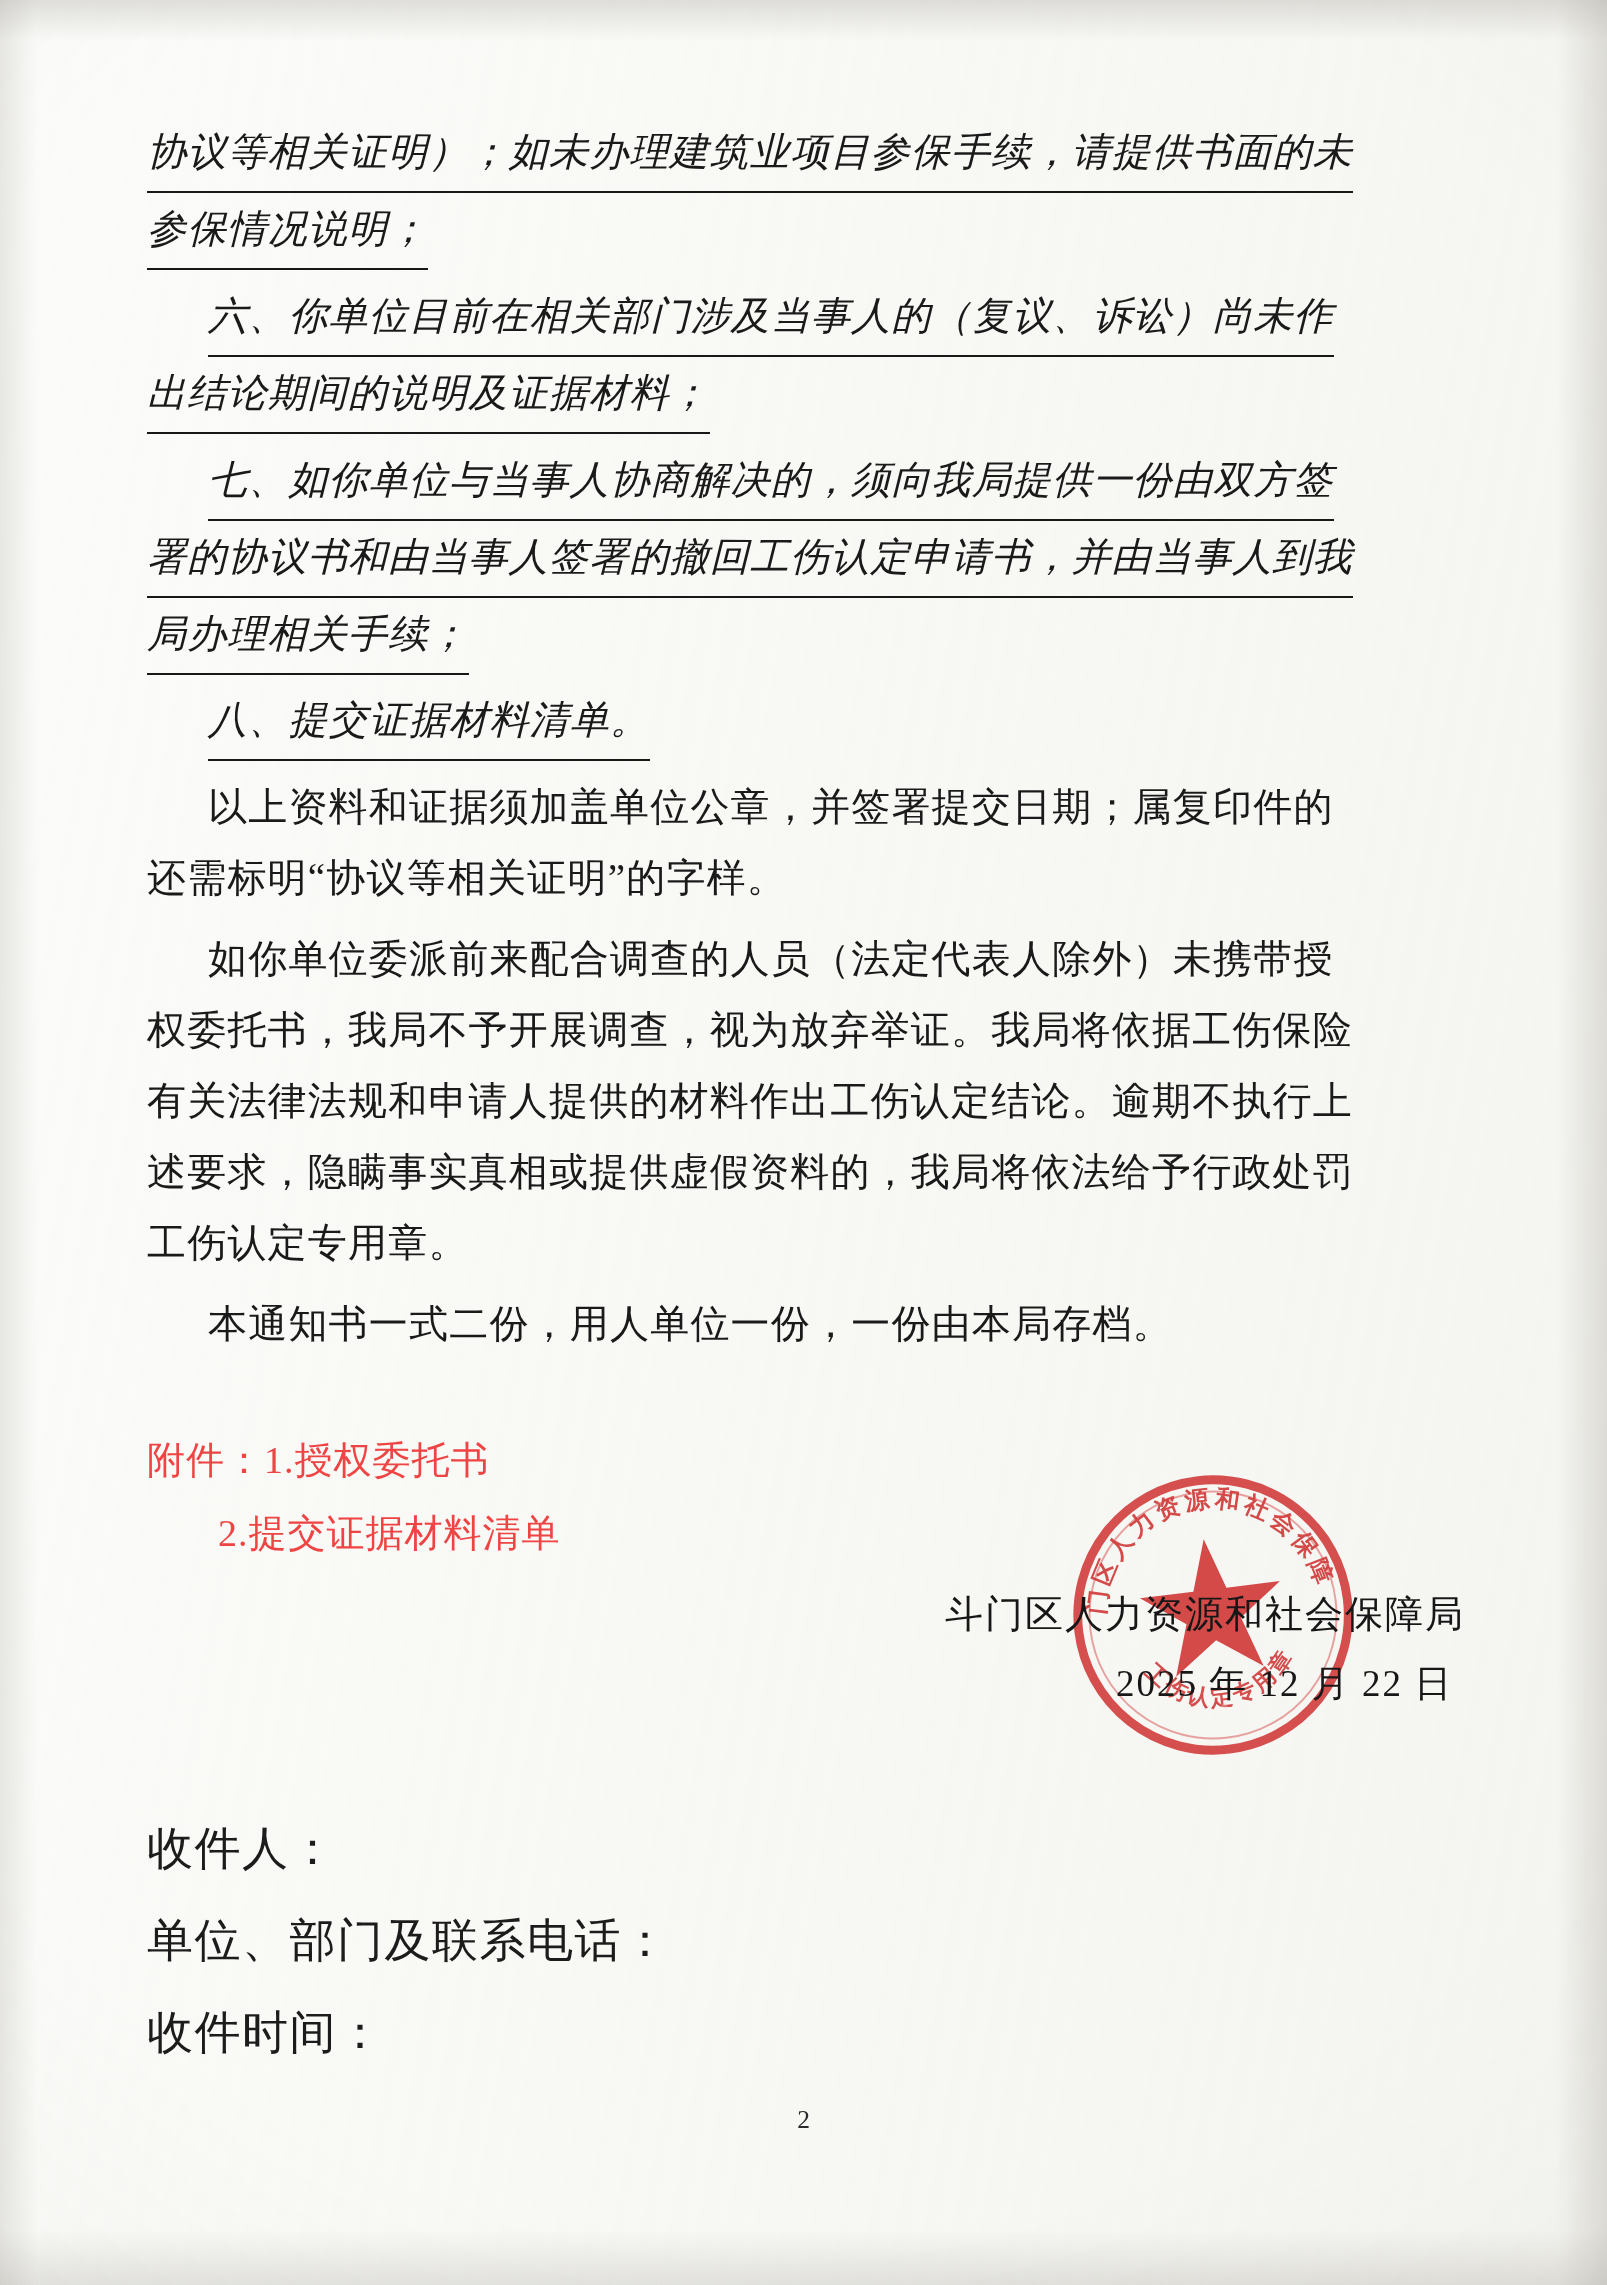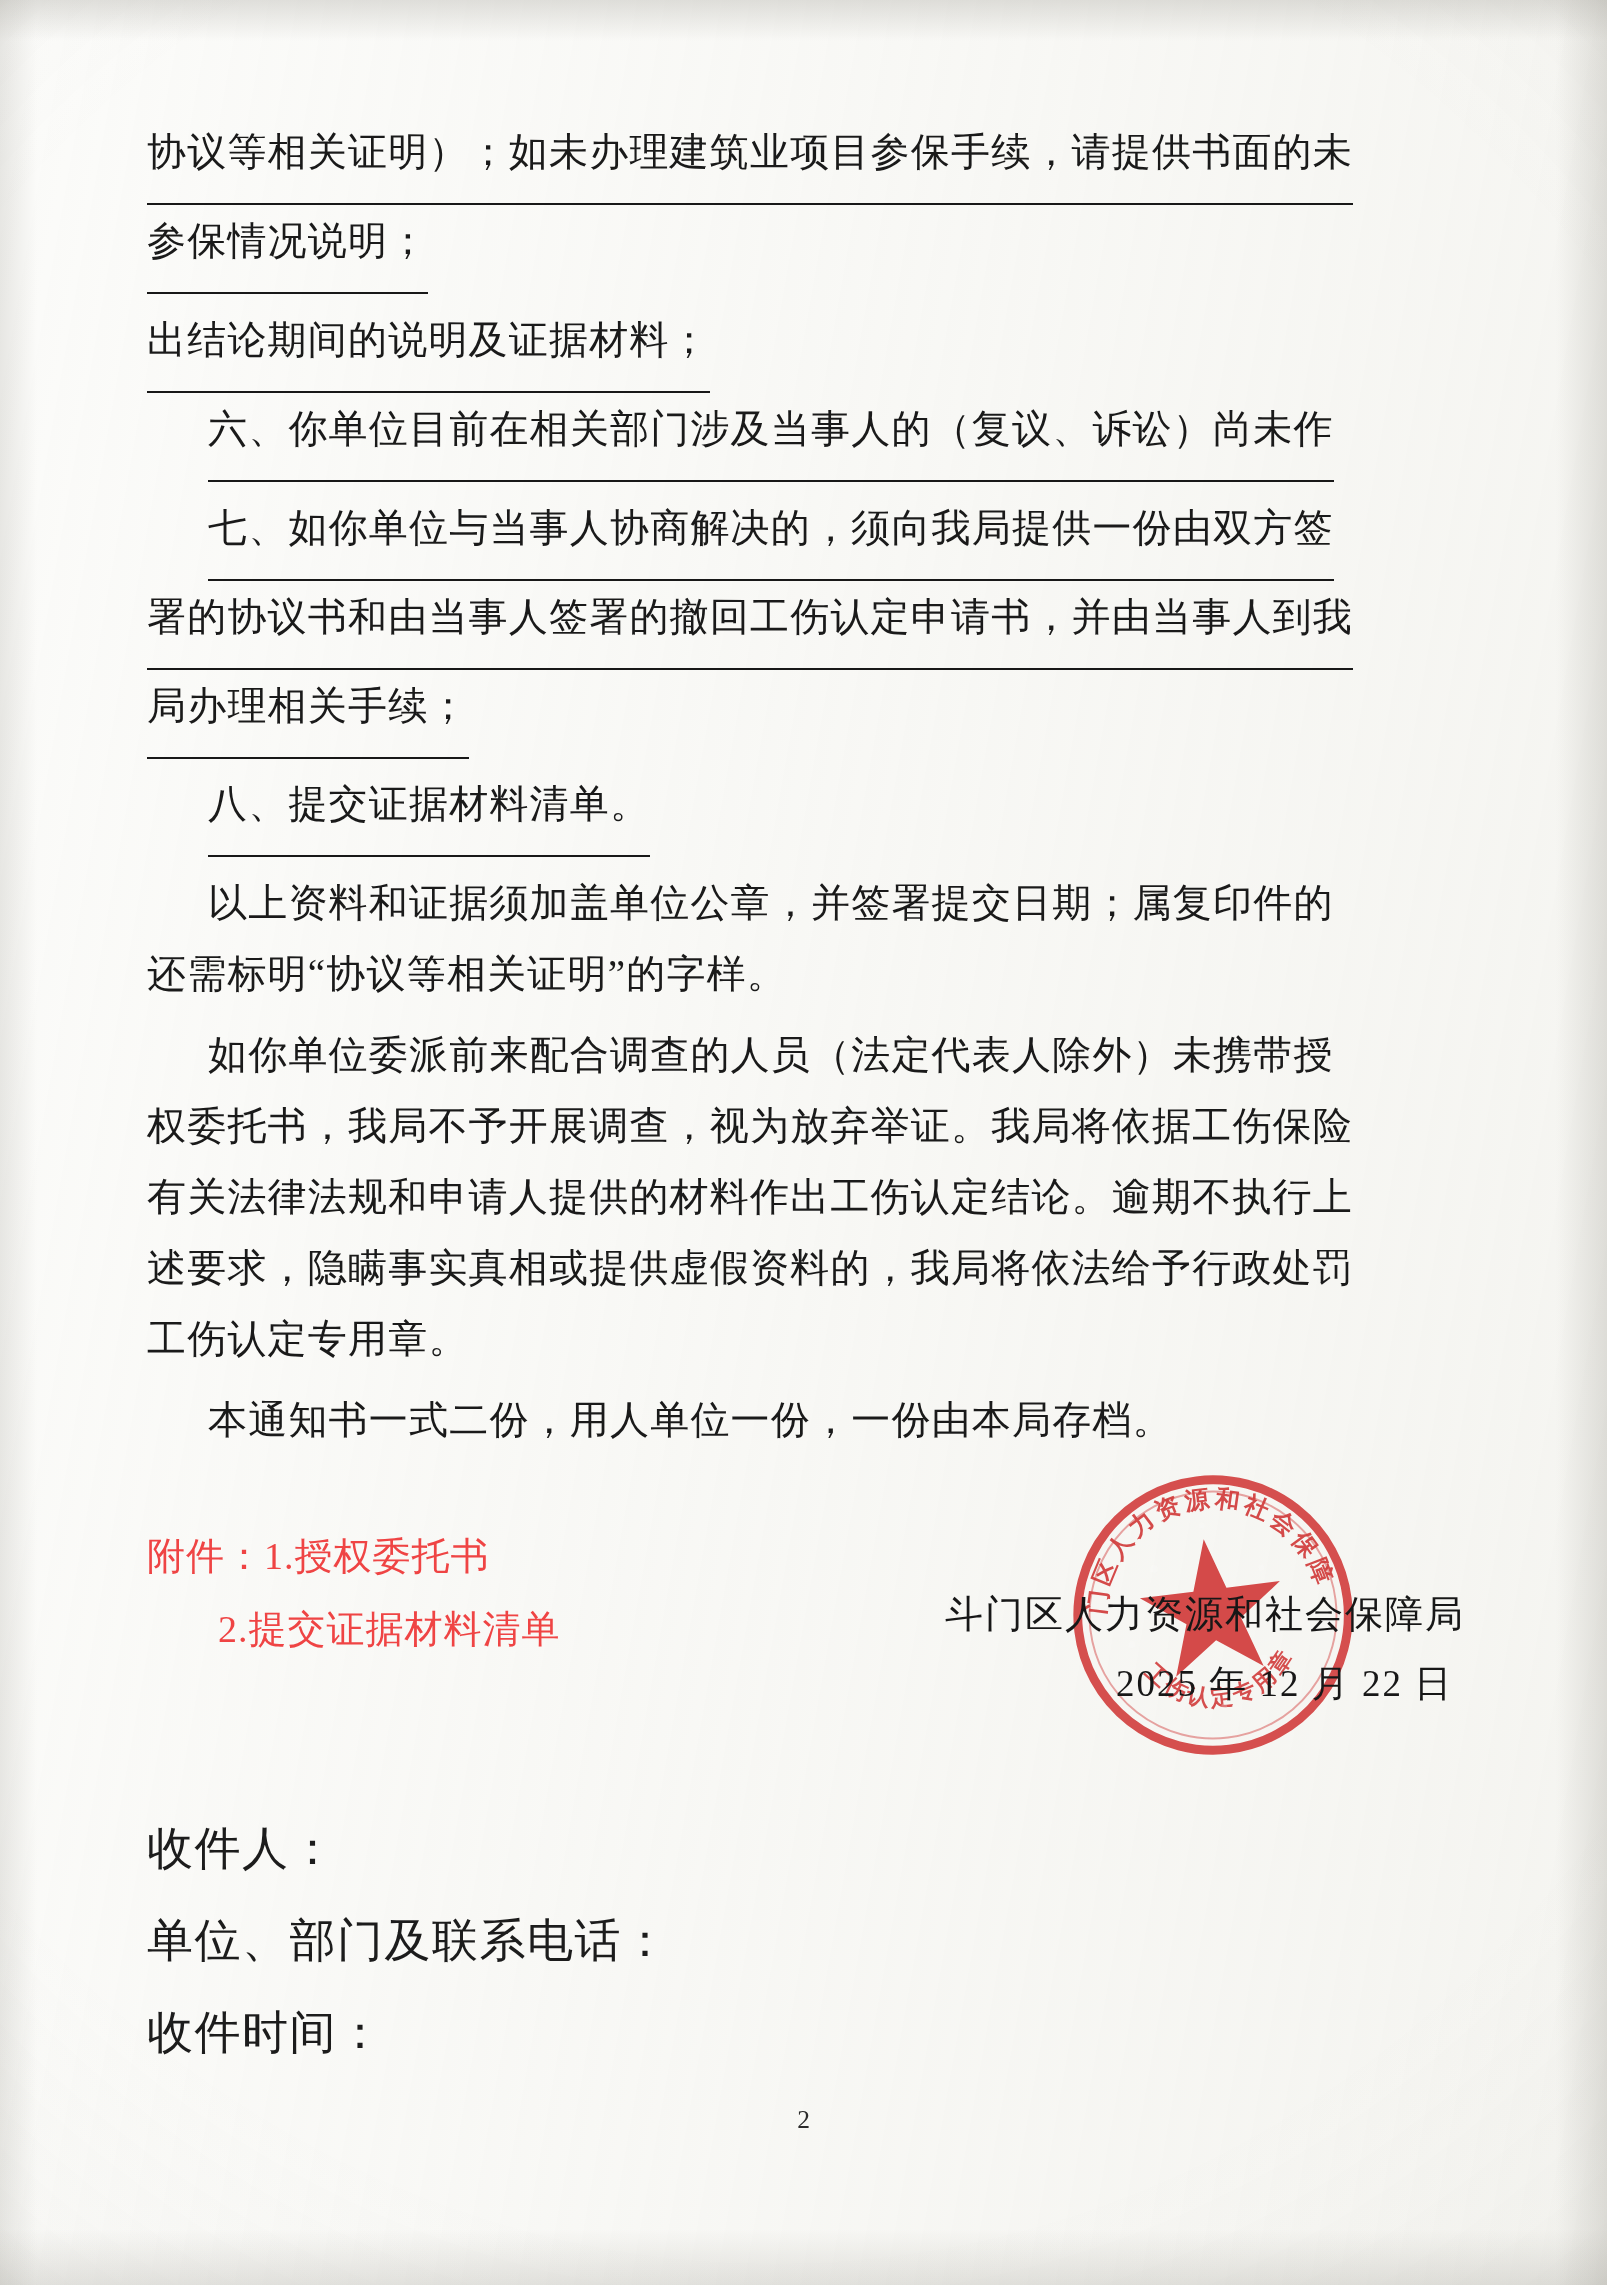--- a/index.html
+++ b/index.html
@@ -53,21 +53,22 @@
     line-height: 71px;
     color: #1a1a1a;
     letter-spacing: 1.2px;
     white-space: pre;
   }
   .ln.indent { padding-left: 61px; }
 
   .uline {
     border-bottom: 2.5px solid #181818;
     display: inline-block;
-    padding-bottom: 16px;
+    padding-bottom: 4px;
+    font-style: italic;
   }
 
   .gap-sm { height: 9.8px; }
   .gap-lg { height: 65px; }
 
   
   .attach {
     font-size: 38px;
     line-height: 73px;
     color: #ef4444;
@@ -151,22 +152,22 @@
   <div class="edge-shade left"></div>
   <div class="edge-shade right"></div>
 
   <div class="body-area">
 
     <div class="ln"><span class="uline">协议等相关证明）；如未办理建筑业项目参保手续，请提供书面的未</span></div>
     <div class="ln"><span class="uline">参保情况说明；</span></div>
 
     <div class="gap-sm"></div>
 
+    <div class="ln indent"><span class="uline">六、你单位目前在相关部门涉及当事人的（复议、诉讼）尚未作</span></div>
     <div class="ln"><span class="uline">出结论期间的说明及证据材料；</span></div>
-    <div class="ln indent"><span class="uline">六、你单位目前在相关部门涉及当事人的（复议、诉讼）尚未作</span></div>
 
     <div class="gap-sm"></div>
 
     <div class="ln indent"><span class="uline">七、如你单位与当事人协商解决的，须向我局提供一份由双方签</span></div>
     <div class="ln"><span class="uline">署的协议书和由当事人签署的撤回工伤认定申请书，并由当事人到我</span></div>
     <div class="ln"><span class="uline">局办理相关手续；</span></div>
 
     <div class="gap-sm"></div>
 
     <div class="ln indent"><span class="uline">八、提交证据材料清单。</span></div>

